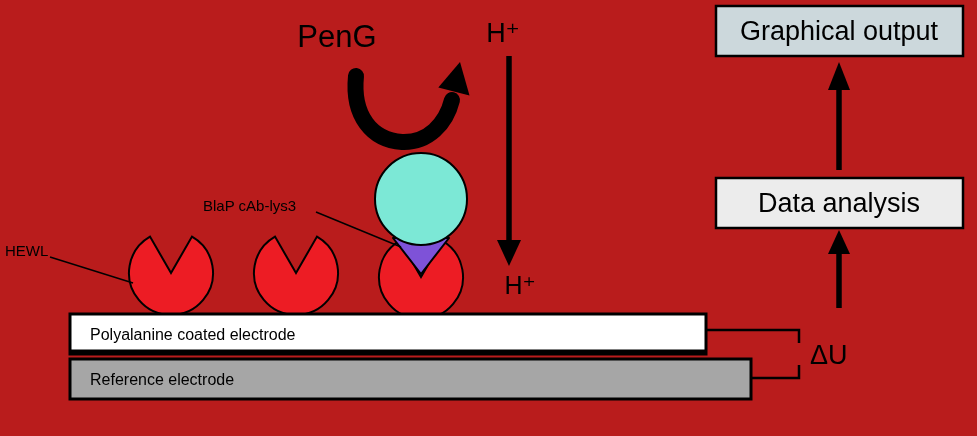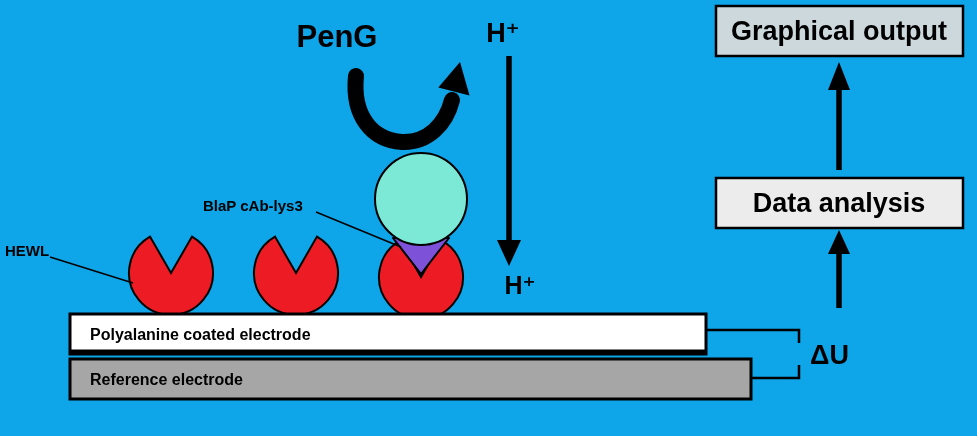--- a/index.html
+++ b/index.html
@@ -1,23 +1,22 @@
 <!DOCTYPE html>
 <html><head>
 <meta charset="utf-8">
 <style>
   html, body { margin: 0; padding: 0; background: #ffffff; }
   .canvas {
     position: relative;
     width: 977px;
     height: 436px;
-    background: #0ea5e9;
+    background: #b91c1c;
     overflow: hidden;
     font-family: "Liberation Sans", "DejaVu Sans", sans-serif;
-    font-weight: bold;
   }
   svg { position: absolute; top: 0; left: 0; display: block; }
   text {
     font-family: "Liberation Sans", "DejaVu Sans", sans-serif;
     fill: #000000;
   }
   .lbl-peng      { font-size: 31px; }
   .lbl-h         { font-size: 27px; }
   .lbl-h-small   { font-size: 25px; }
   .lbl-small     { font-size: 15px; }

